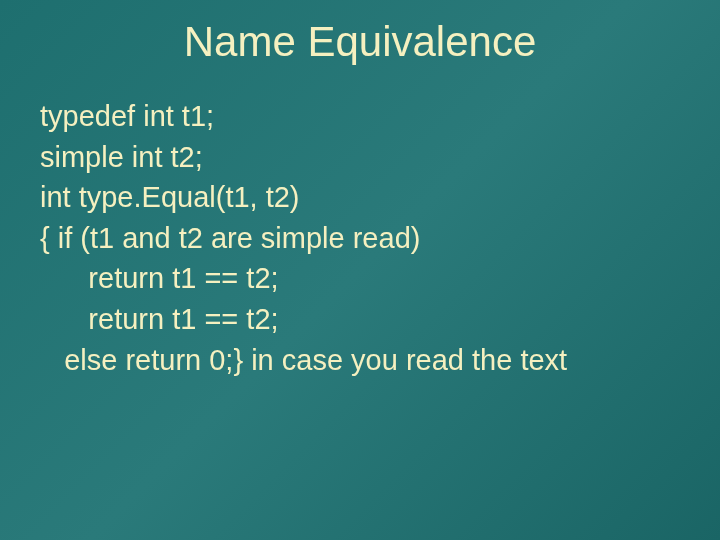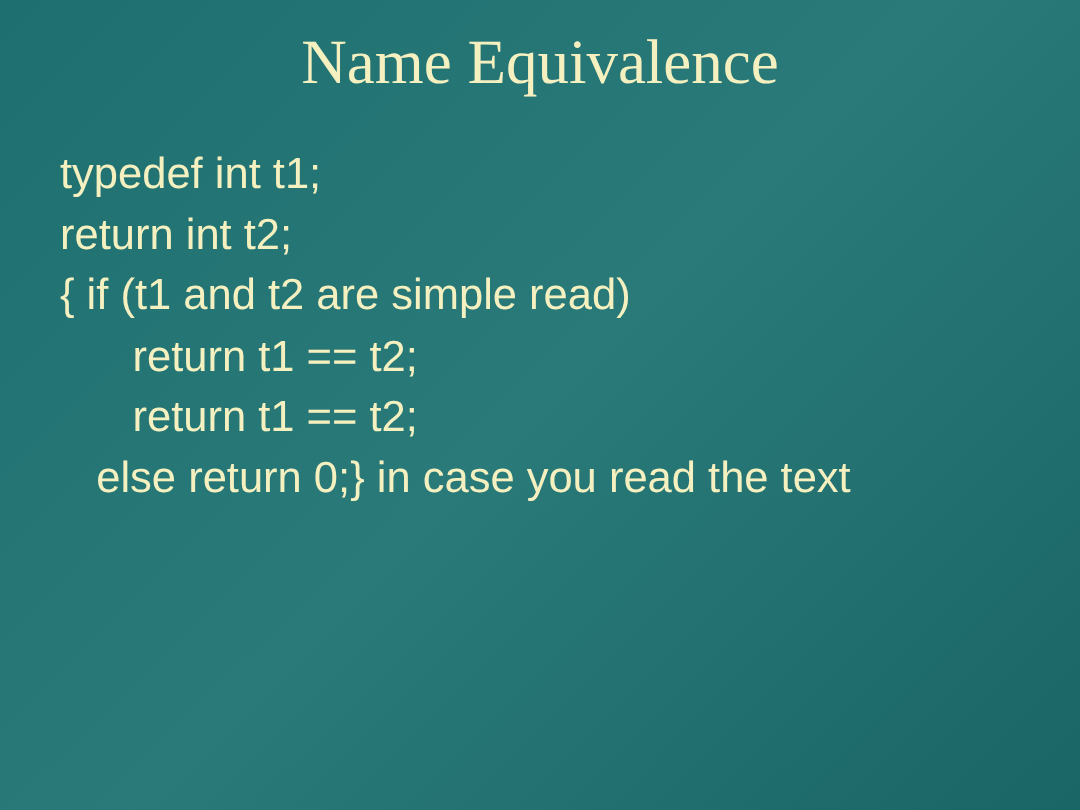--- a/index.html
+++ b/index.html
@@ -19,21 +19,21 @@
     box-sizing: border-box;
     padding: 0;
   }
   .title {
     color: #f5f0c0;
     font-size: 42px;
     font-weight: 400;
     text-align: center;
     padding-top: 18px;
     padding-bottom: 30px;
-    font-family: Liberation Serif, serif;
+    font-family: Liberation Sans, sans-serif;
   }
   .body {
     color: #f5f0c0;
     font-size: 29px;
     line-height: 1.4;
     padding-left: 40px;
     padding-right: 0;
     font-family: Verdana, Geneva, sans-serif;
     white-space: nowrap;
   }
@@ -41,19 +41,20 @@
     display: block;
   }
 </style>
 </head>
 <body>
 
 <div class="slide">
   <div class="title">Name Equivalence</div>
   <div class="body">
     <span class="line">typedef int t1;</span>
-    <span class="line">return int t2;</span>
+    <span class="line">simple int t2;</span>
+    <span class="line">int type.Equal(t1, t2)</span>
     <span class="line">{ if (t1 and t2 are simple read)</span>
     <span class="line">&nbsp;&nbsp;&nbsp;&nbsp;&nbsp;&nbsp;return t1 == t2;</span>
     <span class="line">&nbsp;&nbsp;&nbsp;&nbsp;&nbsp;&nbsp;return t1 == t2;</span>
     <span class="line">&nbsp;&nbsp;&nbsp;else return 0;} in case you read the text</span>
   </div>
 </div>
 
 </body></html>

